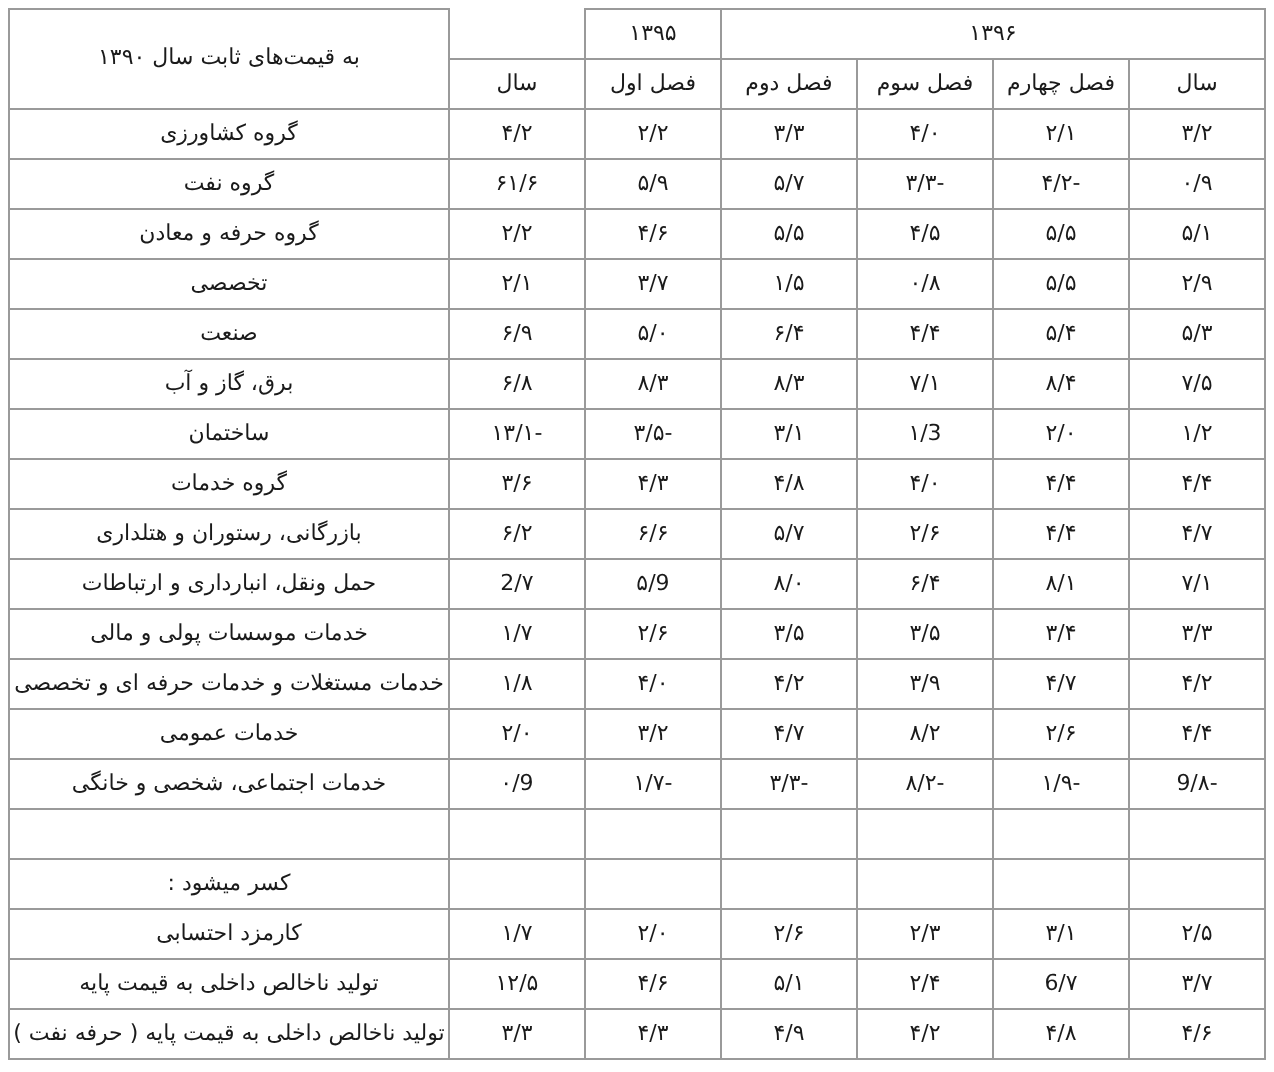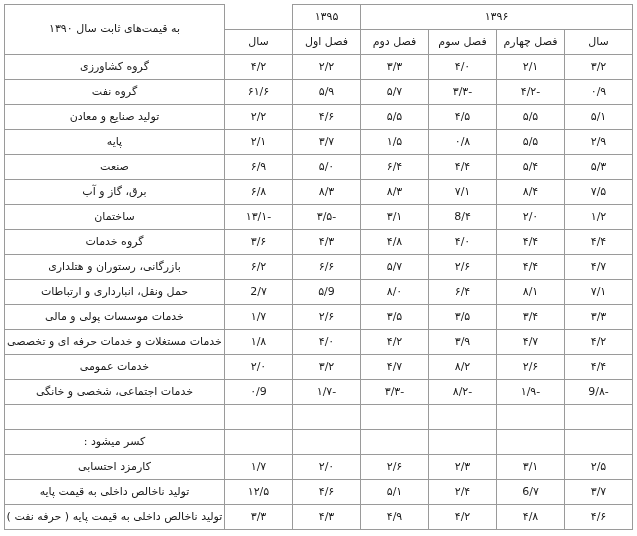--- a/index.html
+++ b/index.html
@@ -128,30 +128,30 @@
           <td class="bold">۶۱/۶</td>
           <td class="label-cell big-label">گروه نفت</td>
         </tr>
         <tr>
           <td class="bold">۵/۱</td>
           <td class="bold">۵/۵</td>
           <td class="bold">۴/۵</td>
           <td class="bold">۵/۵</td>
           <td class="bold">۴/۶</td>
           <td class="bold">۲/۲</td>
-          <td class="label-cell big-label">تولید صنایع و معادن</td>
+          <td class="label-cell big-label">گروه حرفه و معادن</td>
         </tr>
         <tr>
           <td class="">۲/۹</td>
           <td class="">۵/۵</td>
           <td class="">۰/۸</td>
           <td class="">۱/۵</td>
           <td class="">۳/۷</td>
           <td class="">۲/۱</td>
-          <td class="label-cell">پایه</td>
+          <td class="label-cell">تخصصی</td>
         </tr>
         <tr>
           <td class="">۵/۳</td>
           <td class="">۵/۴</td>
           <td class="">۴/۴</td>
           <td class="">۶/۴</td>
           <td class="">۵/۰</td>
           <td class="">۶/۹</td>
           <td class="label-cell">صنعت</td>
         </tr>
@@ -160,21 +160,21 @@
           <td class="">۸/۴</td>
           <td class="">۷/۱</td>
           <td class="">۸/۳</td>
           <td class="">۸/۳</td>
           <td class="">۶/۸</td>
           <td class="label-cell">برق، گاز و آب</td>
         </tr>
         <tr>
           <td class="">۱/۲</td>
           <td class="">۲/۰</td>
-          <td class="">8/۴</td>
+          <td class="">۱/3</td>
           <td class="">۳/۱</td>
           <td class="">-۳/۵</td>
           <td class="">-۱۳/۱</td>
           <td class="label-cell">ساختمان</td>
         </tr>
         <tr>
           <td class="bold">۴/۴</td>
           <td class="bold">۴/۴</td>
           <td class="bold">۴/۰</td>
           <td class="bold">۴/۸</td>

